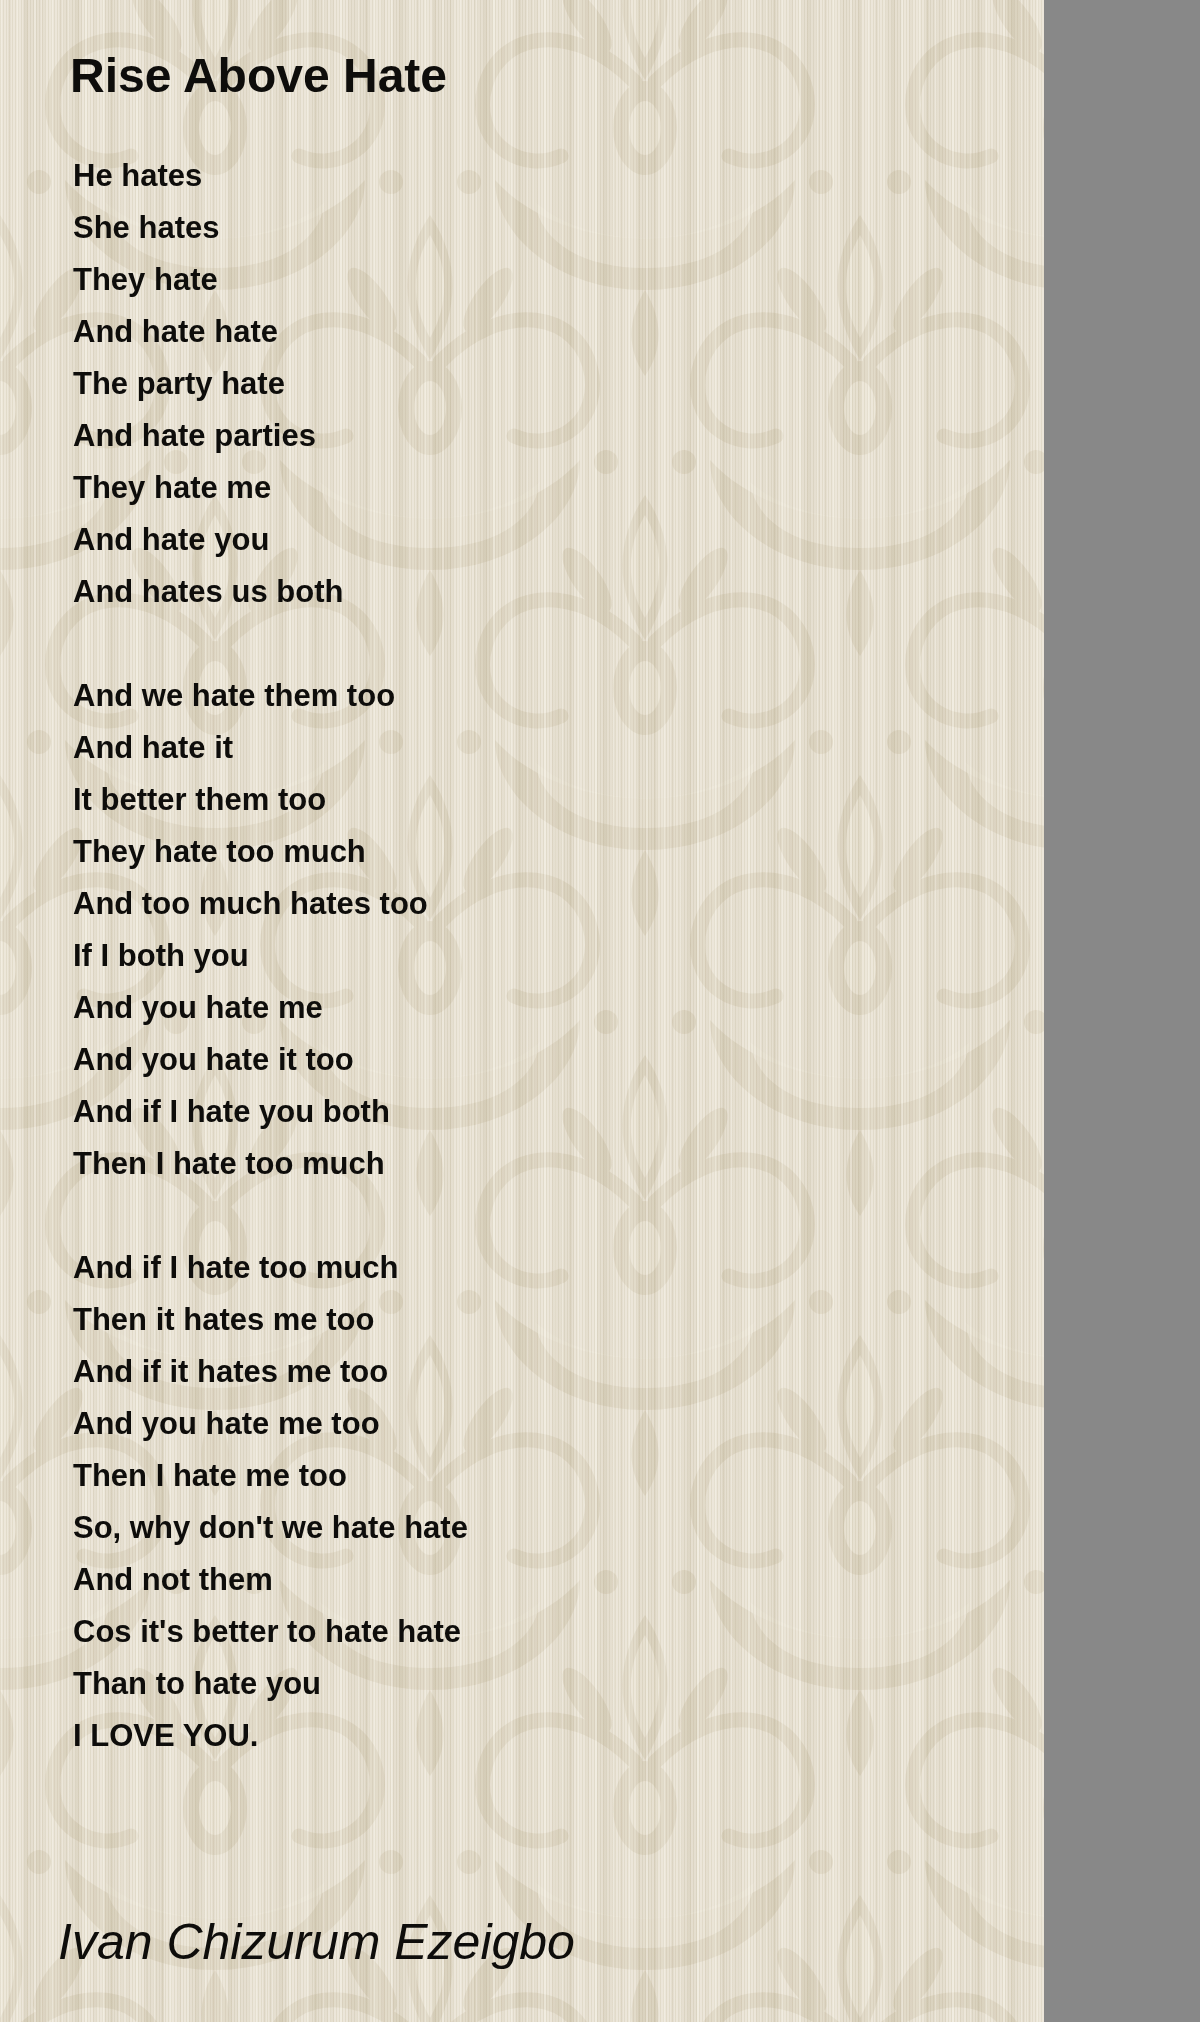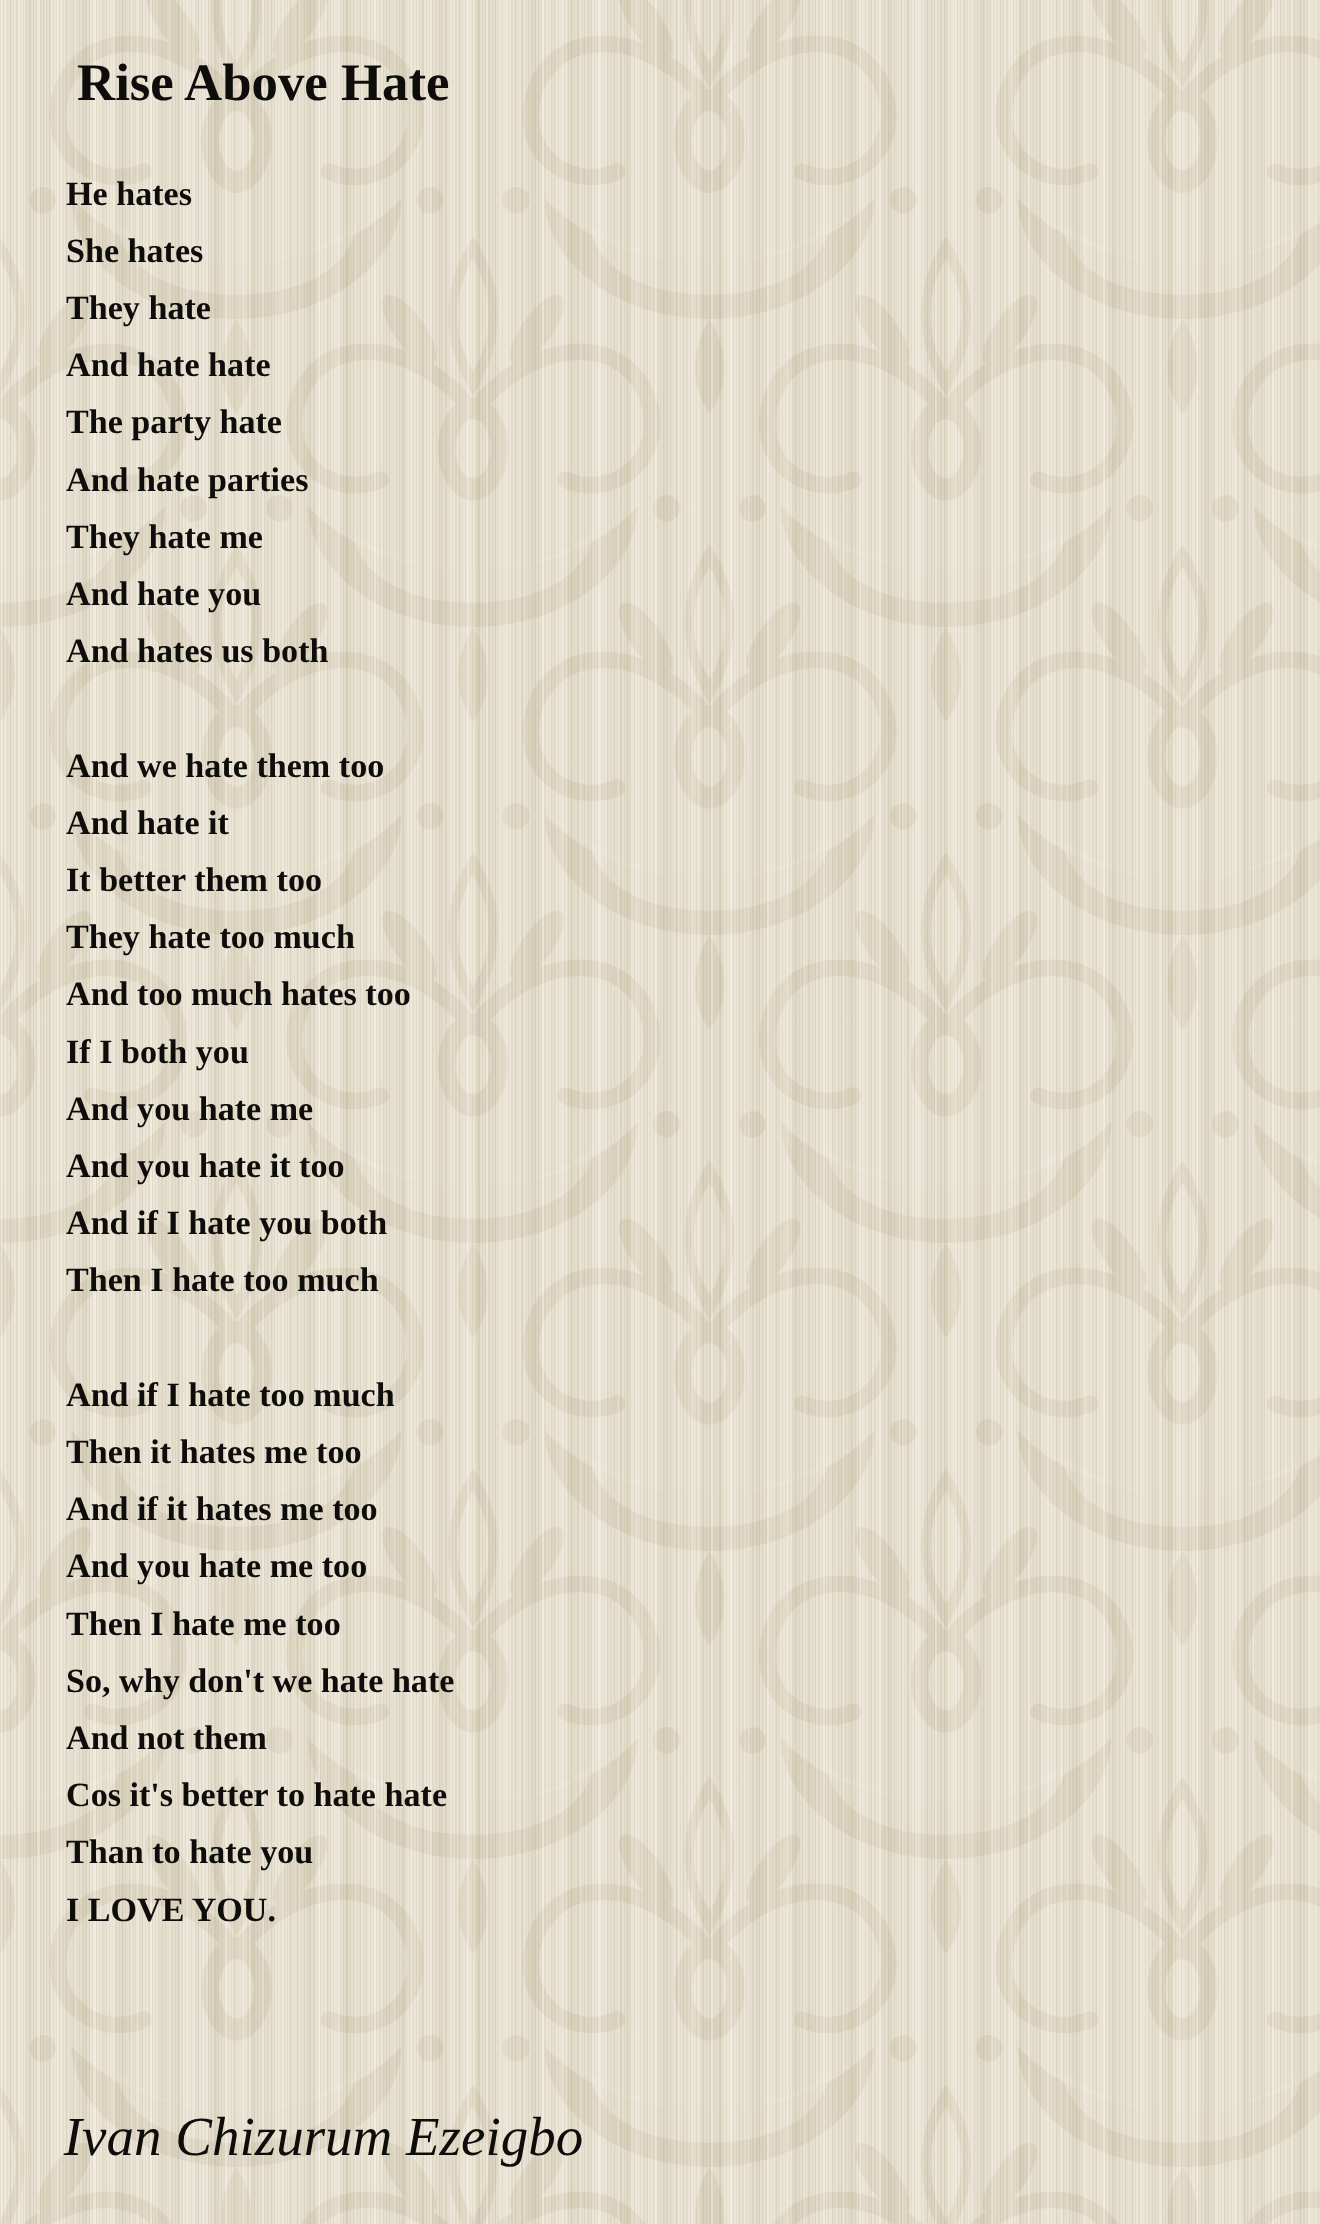--- a/index.html
+++ b/index.html
@@ -2,25 +2,25 @@
 <html style="--bg: #eae4d6; --ink: #0e0d0b;"><head>
 <meta charset="utf-8">
 <style>
   html, body {
     margin: 0;
     padding: 0;
     background: #888;
   }
   .page {
     position: relative;
-    width: 1200px;
+    width: 1044px;
     height: 2022px;
     overflow: hidden;
     background: var(--bg, #e9e3d5);
-    font-family: Liberation Serif, serif;
+    font-family: Liberation Sans, sans-serif;
   }
   .bg-svg {
     position: absolute;
     inset: 0;
     display: block;
   }
   
   .stripes {
     position: absolute;
     inset: 0;
@@ -44,21 +44,21 @@
     top: 47px;
     margin: 0;
     font-size: 48px;
     line-height: 58px;
     font-weight: bold;
     letter-spacing: 0;
     color: var(--ink, #0e0d0b);
   }
   .poem {
     position: absolute;
-    left: 60px;
+    left: 73px;
     top: 150px;
   }
   .stanza {
     margin: 0 0 52px 0;
   }
   .stanza p {
     margin: 0;
     font-size: 31px;
     line-height: 52px;
     font-weight: bold;

